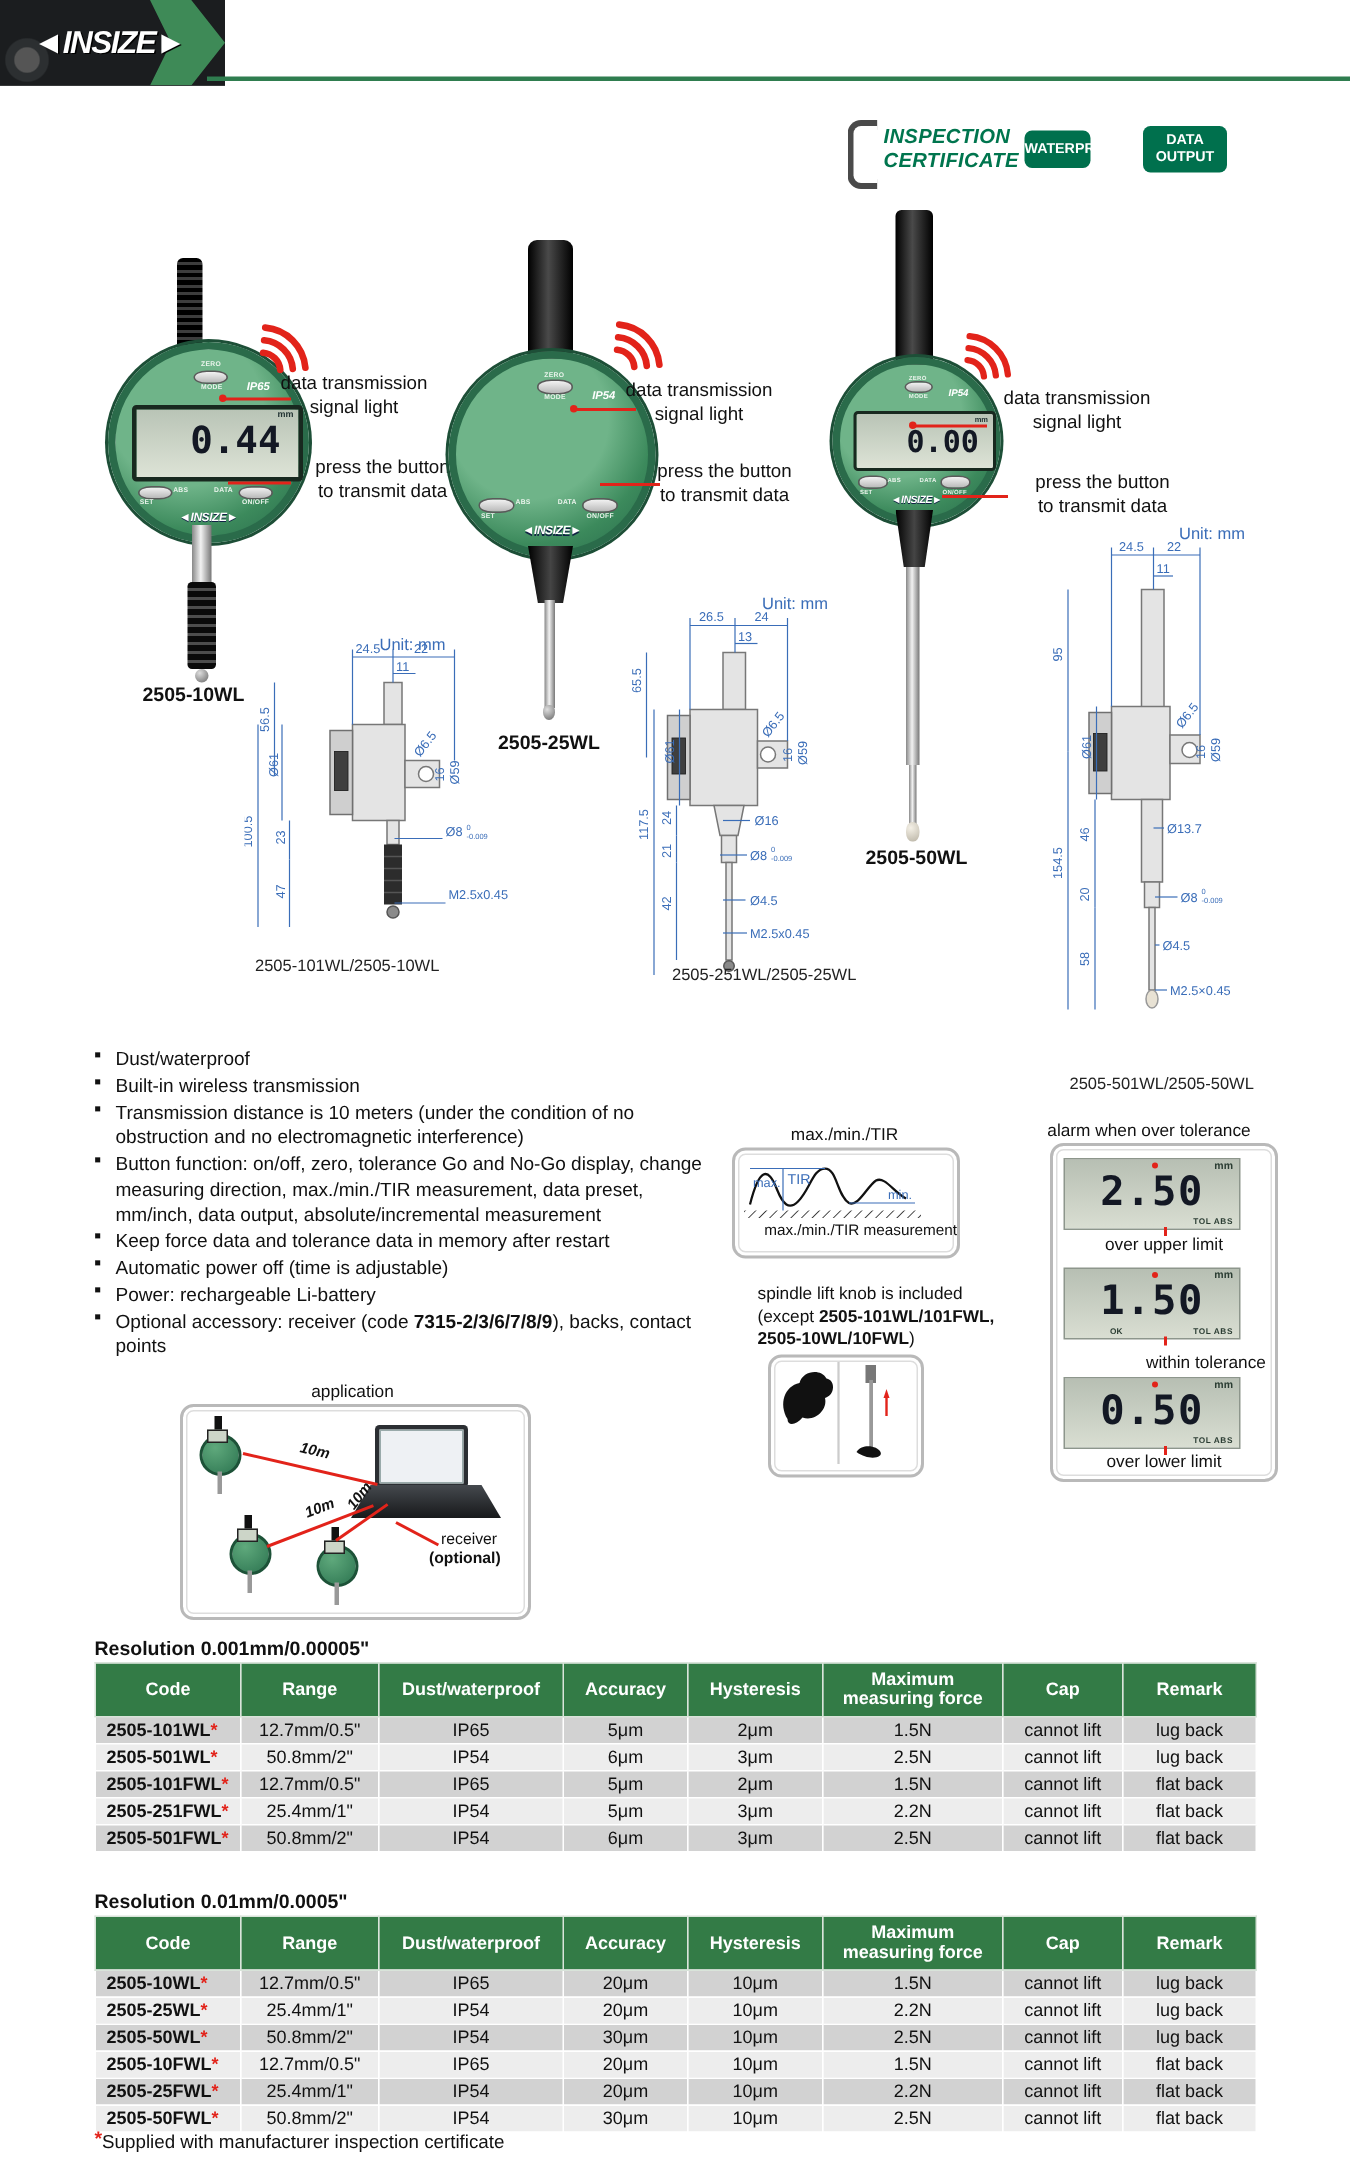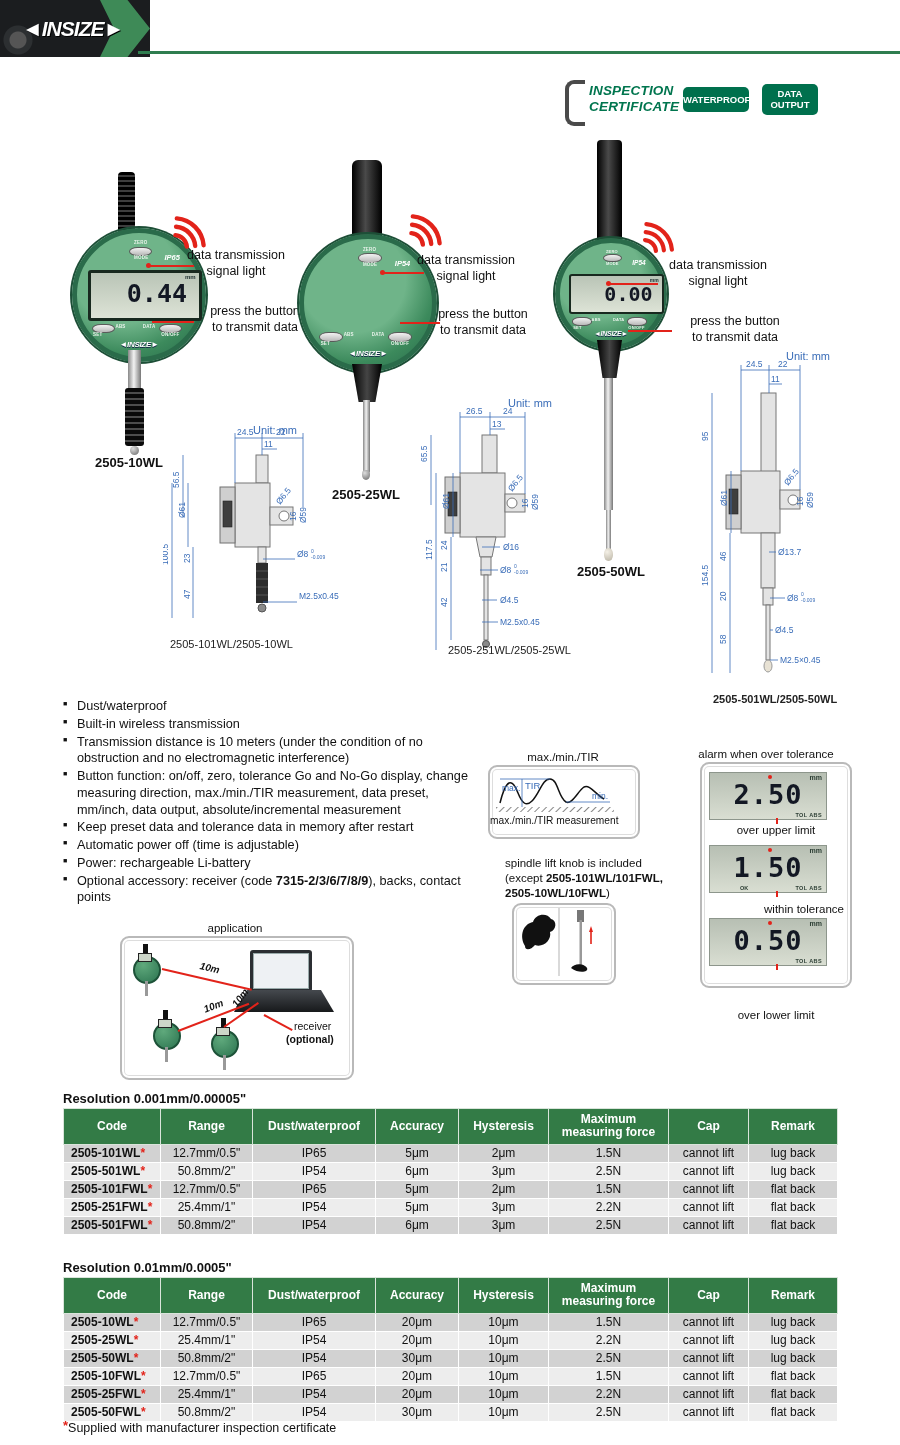--- a/index.html
+++ b/index.html
@@ -20,21 +20,21 @@
 
   
   #page-title{left:63px;top:91px;font-size:17px;font-weight:bold;letter-spacing:.2px;}
   #cert-badge{left:565px;top:80px;width:112px;height:42px;}
   #cert-icon{left:0;top:0;width:16px;height:38px;border:4px solid #4a4a4a;border-right:none;
       border-radius:9px 0 0 9px;}
   #cert-text{left:24px;top:3px;color:#00754e;font-weight:bold;font-style:italic;
       font-size:13.5px;line-height:1.15;letter-spacing:.2px;}
   .green-badge{background:#00704d;color:#fff;border-radius:5px;text-align:center;
       font-weight:bold;font-size:9.5px;}
-  #badge-waterproof{left:683px;top:87px;width:66px;height:25px;line-height:25px;text-align:right;}
+  #badge-waterproof{left:683px;top:87px;width:44px;height:25px;line-height:25px;text-align:right;}
   #badge-dataoutput{left:762px;top:84px;width:56px;height:31px;line-height:1.2;padding-top:4px;box-sizing:border-box;}
 
   
   .product{position:absolute;}
   .cap{position:absolute;background:linear-gradient(90deg,#000,#4a4a4a 45%,#000);border-radius:4px 4px 0 0;}
   .cap.knurl{background:repeating-linear-gradient(180deg,#000 0 3px,#3d3d3d 3px 5px);}
   .dial{position:absolute;border-radius:50%;
       background:radial-gradient(circle at 38% 32%,#6fb489 0 45%,#3c8a5c 70%,#27684a 100%);
       border:5px solid #2a6b4a;box-shadow:0 0 0 2px #1d4f37;}
   .dial-face{position:absolute;inset:0;}
@@ -413,29 +413,29 @@
     <text class="dimt" x="98" y="140" transform="rotate(-52 98 140)">Ø6.5</text>
     <text class="dimt" x="113" y="160" transform="rotate(-90 113 160)">16</text>
     <text class="dimt" x="123" y="162" transform="rotate(-90 123 162)">Ø59</text>
     <text class="dimt" x="88" y="209">Ø13.7</text>
     <text class="dimt" x="97" y="255">Ø8</text>
     <text class="dimt-s" x="111" y="250">0</text>
     <text class="dimt-s" x="111" y="256">-0.009</text>
     <text class="dimt" x="85" y="287">Ø4.5</text>
     <text class="dimt" x="90" y="317">M2.5×0.45</text>
   </svg>
-  <div class="drw-cap abs" style="left:713px;top:693px;font-weight:bold;">2505-501WL/2505-50WL</div>
+  <div class="drw-cap abs" style="left:713px;top:717px;">2505-501WL/2505-50WL</div>
 
   <div class="abs" id="features">
     <ul>
       <li>Dust/waterproof</li>
       <li>Built-in wireless transmission</li>
       <li>Transmission distance is 10 meters (under the condition of no obstruction and no electromagnetic interference)</li>
       <li>Button function: on/off, zero, tolerance Go and No-Go display, change measuring direction, max./min./TIR measurement, data preset, mm/inch, data output, absolute/incremental measurement</li>
-      <li>Keep preset data and tolerance data in memory after restart</li>
+      <li>Keep force data and tolerance data in memory after restart</li>
       <li>Automatic power off (time is adjustable)</li>
       <li>Power: rechargeable Li-battery</li>
       <li><span>Optional accessory: receiver (code </span><b class="code">7315-2/3/6/7/8/9</b><span>), backs, contact points</span></li>
     </ul>
   </div>
 
   <div class="sec-title abs" style="left:488px;top:751px;width:150px;">max./min./TIR</div>
   <div class="panel" style="left:488px;top:765px;width:148px;height:70px;">
     <svg width="142" height="44" viewBox="0 0 142 44" style="position:absolute;left:2px;top:2px;">
       <defs>
@@ -445,21 +445,21 @@
       </defs>
       <path d="M8,34 C14,10 20,8 26,24 C30,34 34,38 40,32 C48,24 50,10 58,10 C66,10 66,28 74,33 C80,36 86,22 92,18 C98,15 104,26 112,30" stroke="#111" stroke-width="1.5" fill="none"></path>
       <line x1="8" y1="10" x2="58" y2="10" class="dln"></line>
       <line x1="30" y1="10" x2="30" y2="38" class="dln"></line>
       <line x1="74" y1="33" x2="118" y2="33" class="dln"></line>
       <rect x="4" y="38" width="118" height="5" class="hatch"></rect>
       <text x="10" y="22" fill="#3a6db8" font-size="8.5">max.</text>
       <text x="33" y="20" fill="#3a6db8" font-size="9.5">TIR</text>
       <text x="100" y="30" fill="#3a6db8" font-size="8.5">min.</text>
     </svg>
-    <div class="abs" style="left:0;top:48px;width:100%;text-align:left;font-size:10.2px;">max./min./TIR measurement</div>
+    <div class="abs" style="left:0;top:48px;width:100%;text-align:right;font-size:10.2px;">max./min./TIR measurement</div>
   </div>
 
   <div class="abs" style="left:505px;top:856px;width:160px;font-size:11.5px;line-height:1.3;">
     <div>spindle lift knob is included</div>
     <div><span>(except </span><b class="code">2505-101WL/101FWL,</b></div>
     <div><b class="code">2505-10WL/10FWL</b><span>)</span></div>
   </div>
   <div class="panel" style="left:512px;top:903px;width:100px;height:78px;">
     <svg width="94" height="72" viewBox="0 0 94 72" style="position:absolute;left:1px;top:1px;">
       <line x1="44" y1="2" x2="44" y2="70" stroke="#ccc" stroke-width="1.5"></line>
@@ -491,21 +491,21 @@
     </div>
     <span class="rtick" style="top:127px;"></span>
     <div class="acap" style="top:139px;margin-left:28px;">within tolerance</div>
     <div class="alcd" style="top:154px;">
       <span class="rdot"></span>
       <span class="mm">mm</span>
       <span class="lcd-val">0.50</span>
       <span class="tol">TOL ABS</span>
     </div>
     <span class="rtick" style="top:200px;"></span>
-    <div class="acap" style="top:205px;margin-top:40px;">over lower limit</div>
+    <div class="acap" style="top:205px;">over lower limit</div>
   </div>
 
   <div class="sec-title abs" style="left:120px;top:922px;width:230px;">application</div>
   <div class="panel" style="left:120px;top:936px;width:230px;height:140px;">
 
     <div class="abs" style="left:128px;top:12px;width:62px;height:42px;background:#2b2e32;border-radius:3px;padding:3px;box-sizing:border-box;">
       <div style="width:100%;height:100%;background:#eef1f4;border:1px solid #9aa;box-sizing:border-box;"></div>
     </div>
     <div class="abs" style="left:112px;top:52px;width:100px;height:22px;background:linear-gradient(#45494e,#17191b);clip-path:polygon(13% 0,87% 0,100% 100%,0 100%);"></div>
 

